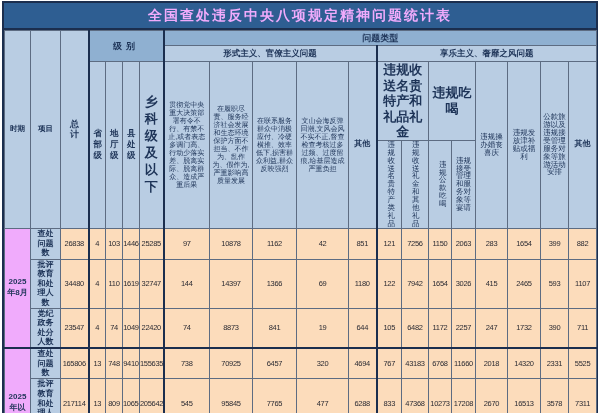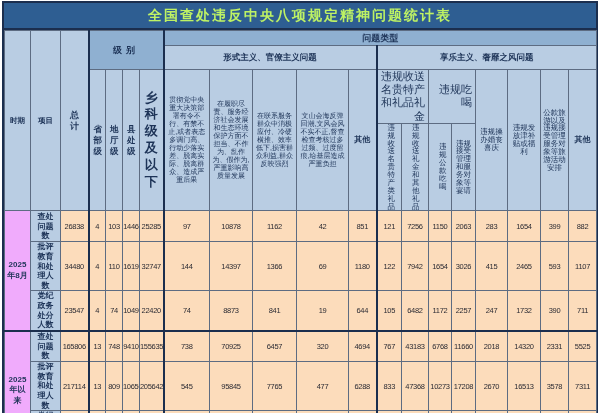--- a/index.html
+++ b/index.html
@@ -1,40 +1,40 @@
 <!DOCTYPE html>
 <html><head>
 <meta charset="utf-8">
 <style>
   html,body{margin:0;padding:0;background:#fff;}
   body{width:600px;height:413px;font-family:"Liberation Sans","DejaVu Sans",sans-serif;position:relative;}
   .frame{position:absolute;left:2px;top:1px;width:592px;border:2px solid #1b2e4e;background:#fff;}
   .title-bar{height:25px;background:#2e5e92;border-bottom:2px solid #1b2e4e;display:flex;align-items:center;justify-content:center;}
-  .title-bar span{color:#bef264;font-weight:bold;font-size:14px;letter-spacing:2px;}
+  .title-bar span{color:#f0abfc;font-weight:bold;font-size:14px;letter-spacing:2px;}
   table{border-collapse:collapse;table-layout:fixed;width:592px;}
   td{border:1px solid #5d6c82;text-align:center;vertical-align:middle;padding:0;color:#1d3357;overflow:hidden;word-break:break-all;}
   
   .hd{background:#8fb0d1;font-weight:bold;font-size:9px;}
   .hl{background:#b9cde3;font-size:7.5px;line-height:1.1;}
   .hl.b{font-weight:bold;}
   .desc{font-size:7px;line-height:1.15;padding:1px 2px;text-align:center;}
   .lvl{font-size:8.5px;font-weight:bold;padding:0 4px;line-height:1.3;text-align:center;}
   .xk{font-size:13px;font-weight:bold;padding:0 3px;line-height:1.3;}
   .v1{padding:0 10px;line-height:1.05;font-size:7.5px;}   
   .v2{padding:0 2px;line-height:1.05;font-size:7.5px;}
-  .grp{font-size:11px;font-weight:normal;padding:0 3px;line-height:1.2;text-align:right;}
+  .grp{font-size:13px;font-weight:bold;padding:0 3px;line-height:1.2;}
   .zj{padding:16px 9px;font-weight:bold;font-size:9px;line-height:1.2;}
   
   .num{background:#fcdcbb;font-size:7.5px;letter-spacing:-0.3px;color:#2b2b33;white-space:nowrap;}
   .rowlab{background:#b9cde3;font-size:8px;line-height:1.2;padding:0 3px;font-weight:bold;}
   .period{background:#f0abfc;font-size:8px;font-weight:bold;line-height:1.3;padding:0 1px;}
   
   .tl{border-left:2px solid #1b2e4e;}
   .gs td{border-top:2px solid #1b2e4e;}
-  tr.hr1{height:15px;} tr.hr2{height:24px;} tr.hr3{height:46px;} tr.hr4{height:76px;}
+  tr.hr1{height:15px;} tr.hr2{height:16px;} tr.hr3{height:46px;} tr.hr4{height:76px;}
   tr.dr{height:31px;}
 </style>
 </head>
 <body>
 
 <div class="frame">
 
   <div class="title-bar">
     <span>全国查处违反中央八项规定精神问题统计表</span>
   </div>

